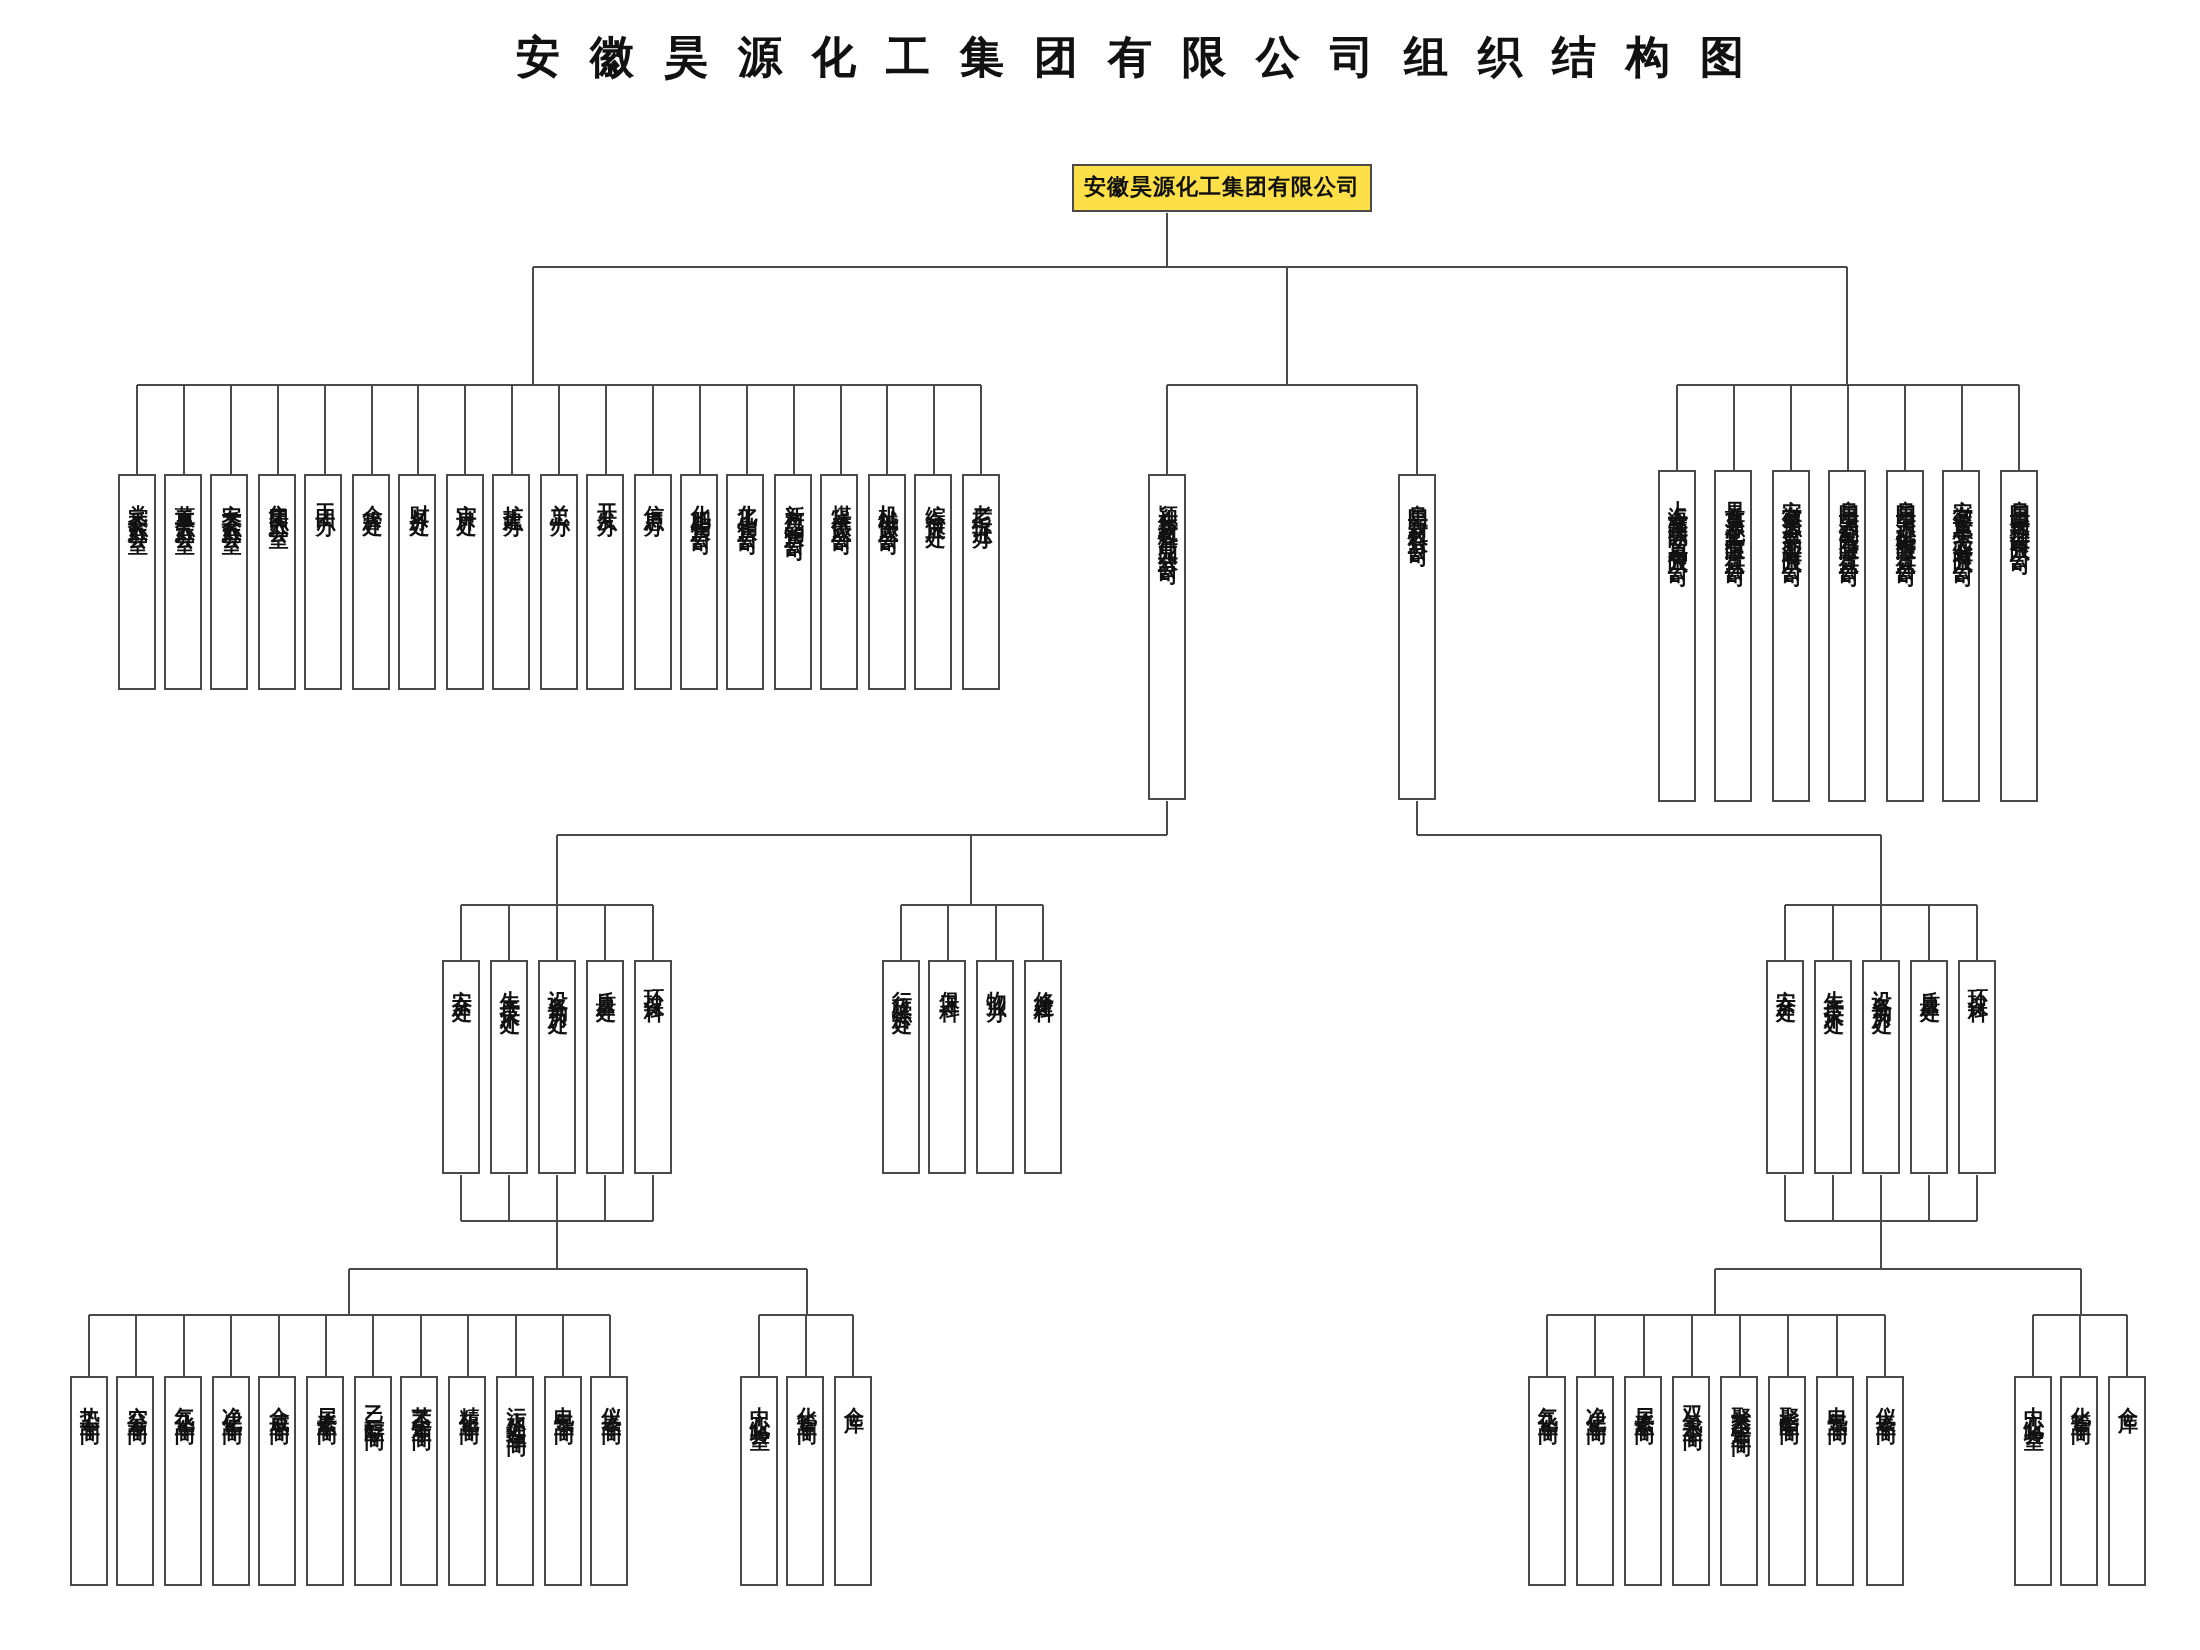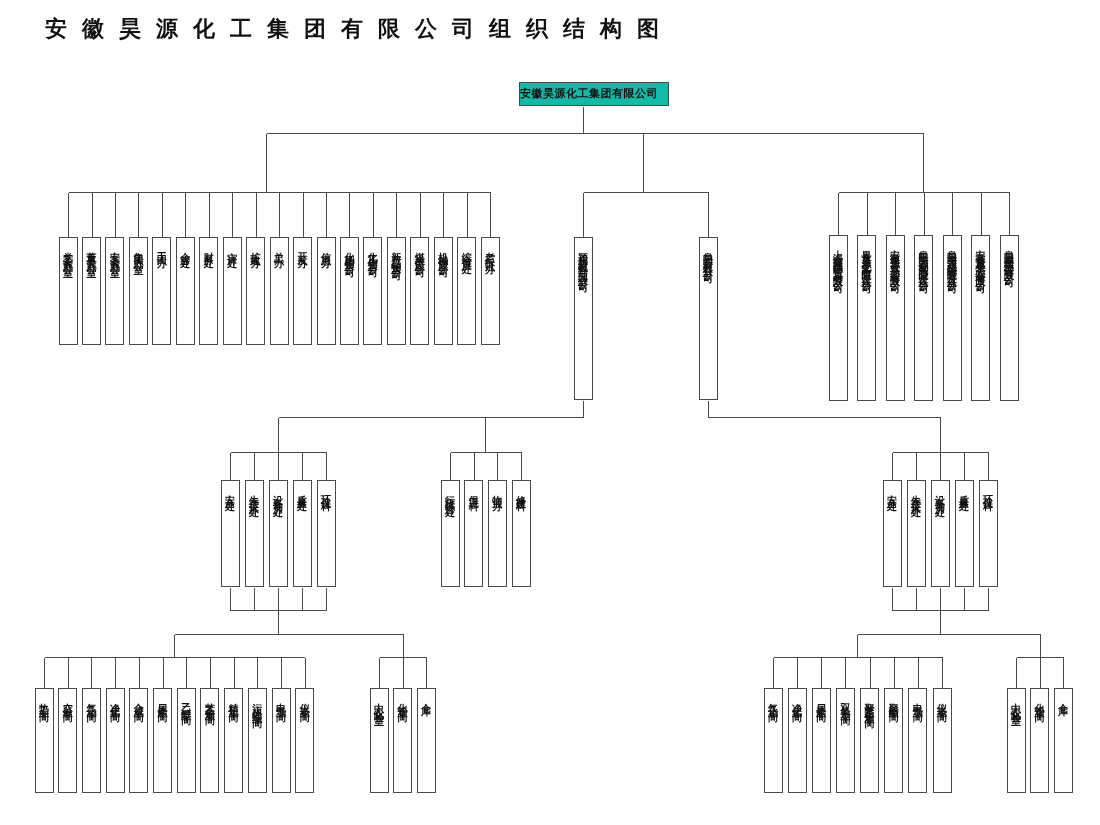--- a/index.html
+++ b/index.html
@@ -16,38 +16,39 @@
     color: #111111;
     overflow: hidden;
   }
   .chart-title {
     position: absolute;
     top: 14px;
     left: 0;
     width: 1100px;
     box-sizing: border-box;
     padding-left: 45px;
-    text-align: left;
+    text-align: center;
     font-size: 22px;
     font-weight: bold;
     letter-spacing: 15px;
     white-space: nowrap;
   }
   .root-box {
     position: absolute;
-    left: 519px;
+    left: 536px;
     top: 82px;
     width: 150px;
     height: 24px;
     box-sizing: border-box;
     border: 1px solid #4a4a4a;
-    background: #14b8a6;
+    background: #fde047;
     font-size: 11px;
     font-weight: bold;
     line-height: 22px;
+    text-align: center;
     letter-spacing: 0.5px;
     white-space: nowrap;
     z-index: 2;
   }
   svg.connectors {
     position: absolute;
     left: 0;
     top: 0;
     z-index: 0;
   }

